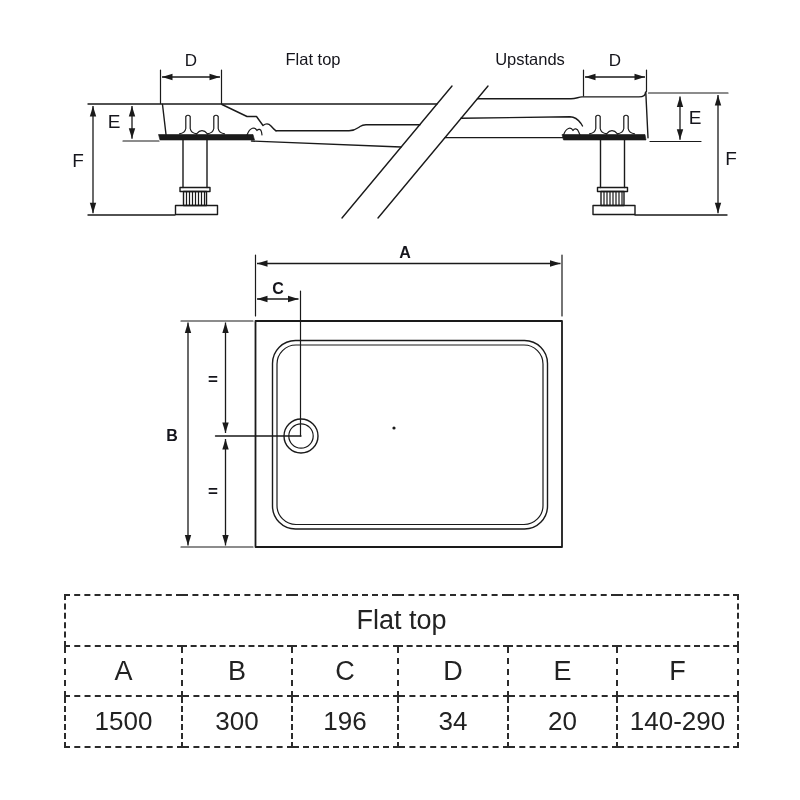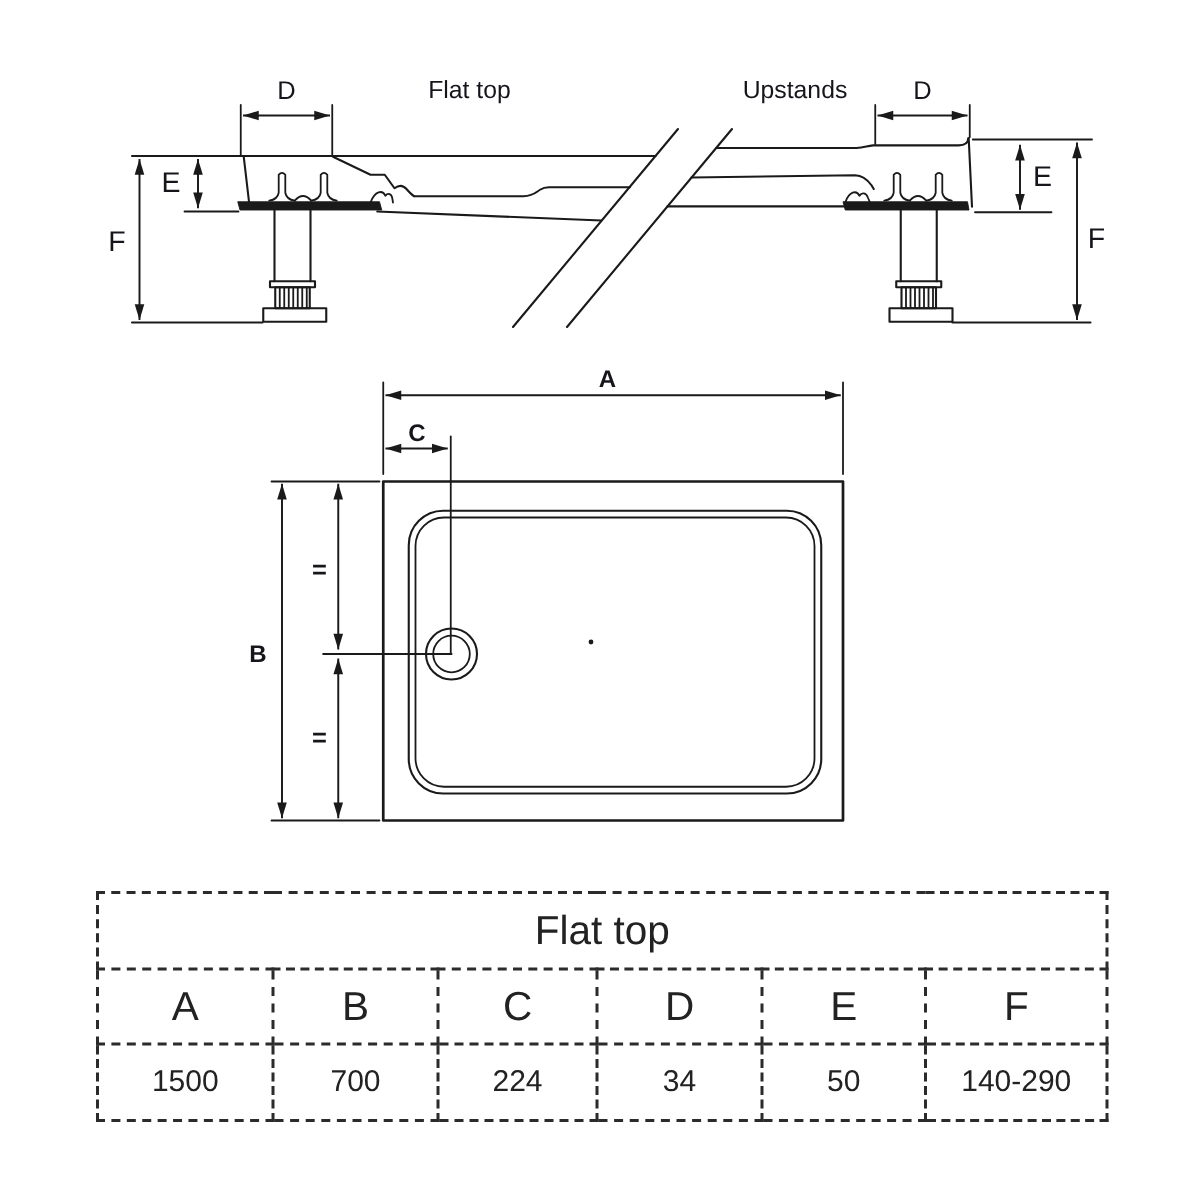--- a/index.html
+++ b/index.html
@@ -13,21 +13,21 @@
   .thin{stroke-width:1.2;}
   .fillb{fill:#1a1a1a;stroke:#1a1a1a;stroke-width:0.6;}
   .dim{stroke:#1a1a1a;stroke-width:1.3;fill:none;}
   
   #spec{position:absolute;left:64px;top:594px;}
   #spec table{border-collapse:collapse;table-layout:fixed;}
   #spec td{border:2px dashed #2b2b2b;text-align:center;vertical-align:middle;
            color:#222;padding:0;font-family:"Liberation Sans",sans-serif;}
   #spec .hdr{height:49px;font-size:27px;}
   #spec .letter{height:48px;font-size:27px;}
-  #spec .val{height:49px;font-size:20px;}
+  #spec .val{height:49px;font-size:26px;}
 </style>
 </head>
 <body>
 
 <div id="page">
 
 <svg width="800" height="580" viewBox="0 0 800 580">
   <defs>
     <marker id="arwE" markerUnits="userSpaceOnUse" markerWidth="12" markerHeight="9" refX="11" refY="4.5" orient="auto">
       <path d="M0.5,1.3 L11,4.5 L0.5,7.7 Z" fill="#1a1a1a"></path>
@@ -152,23 +152,23 @@
     <tr>
       <td class="letter">A</td>
       <td class="letter">B</td>
       <td class="letter">C</td>
       <td class="letter">D</td>
       <td class="letter">E</td>
       <td class="letter">F</td>
     </tr>
     <tr>
       <td class="val">1500</td>
-      <td class="val">700</td>
-      <td class="val">224</td>
+      <td class="val">300</td>
+      <td class="val">196</td>
       <td class="val">34</td>
-      <td class="val">50</td>
+      <td class="val">20</td>
       <td class="val">140-290</td>
     </tr>
   </tbody>
       </table>
 </div>
 
 </div>
 
 </body></html>

